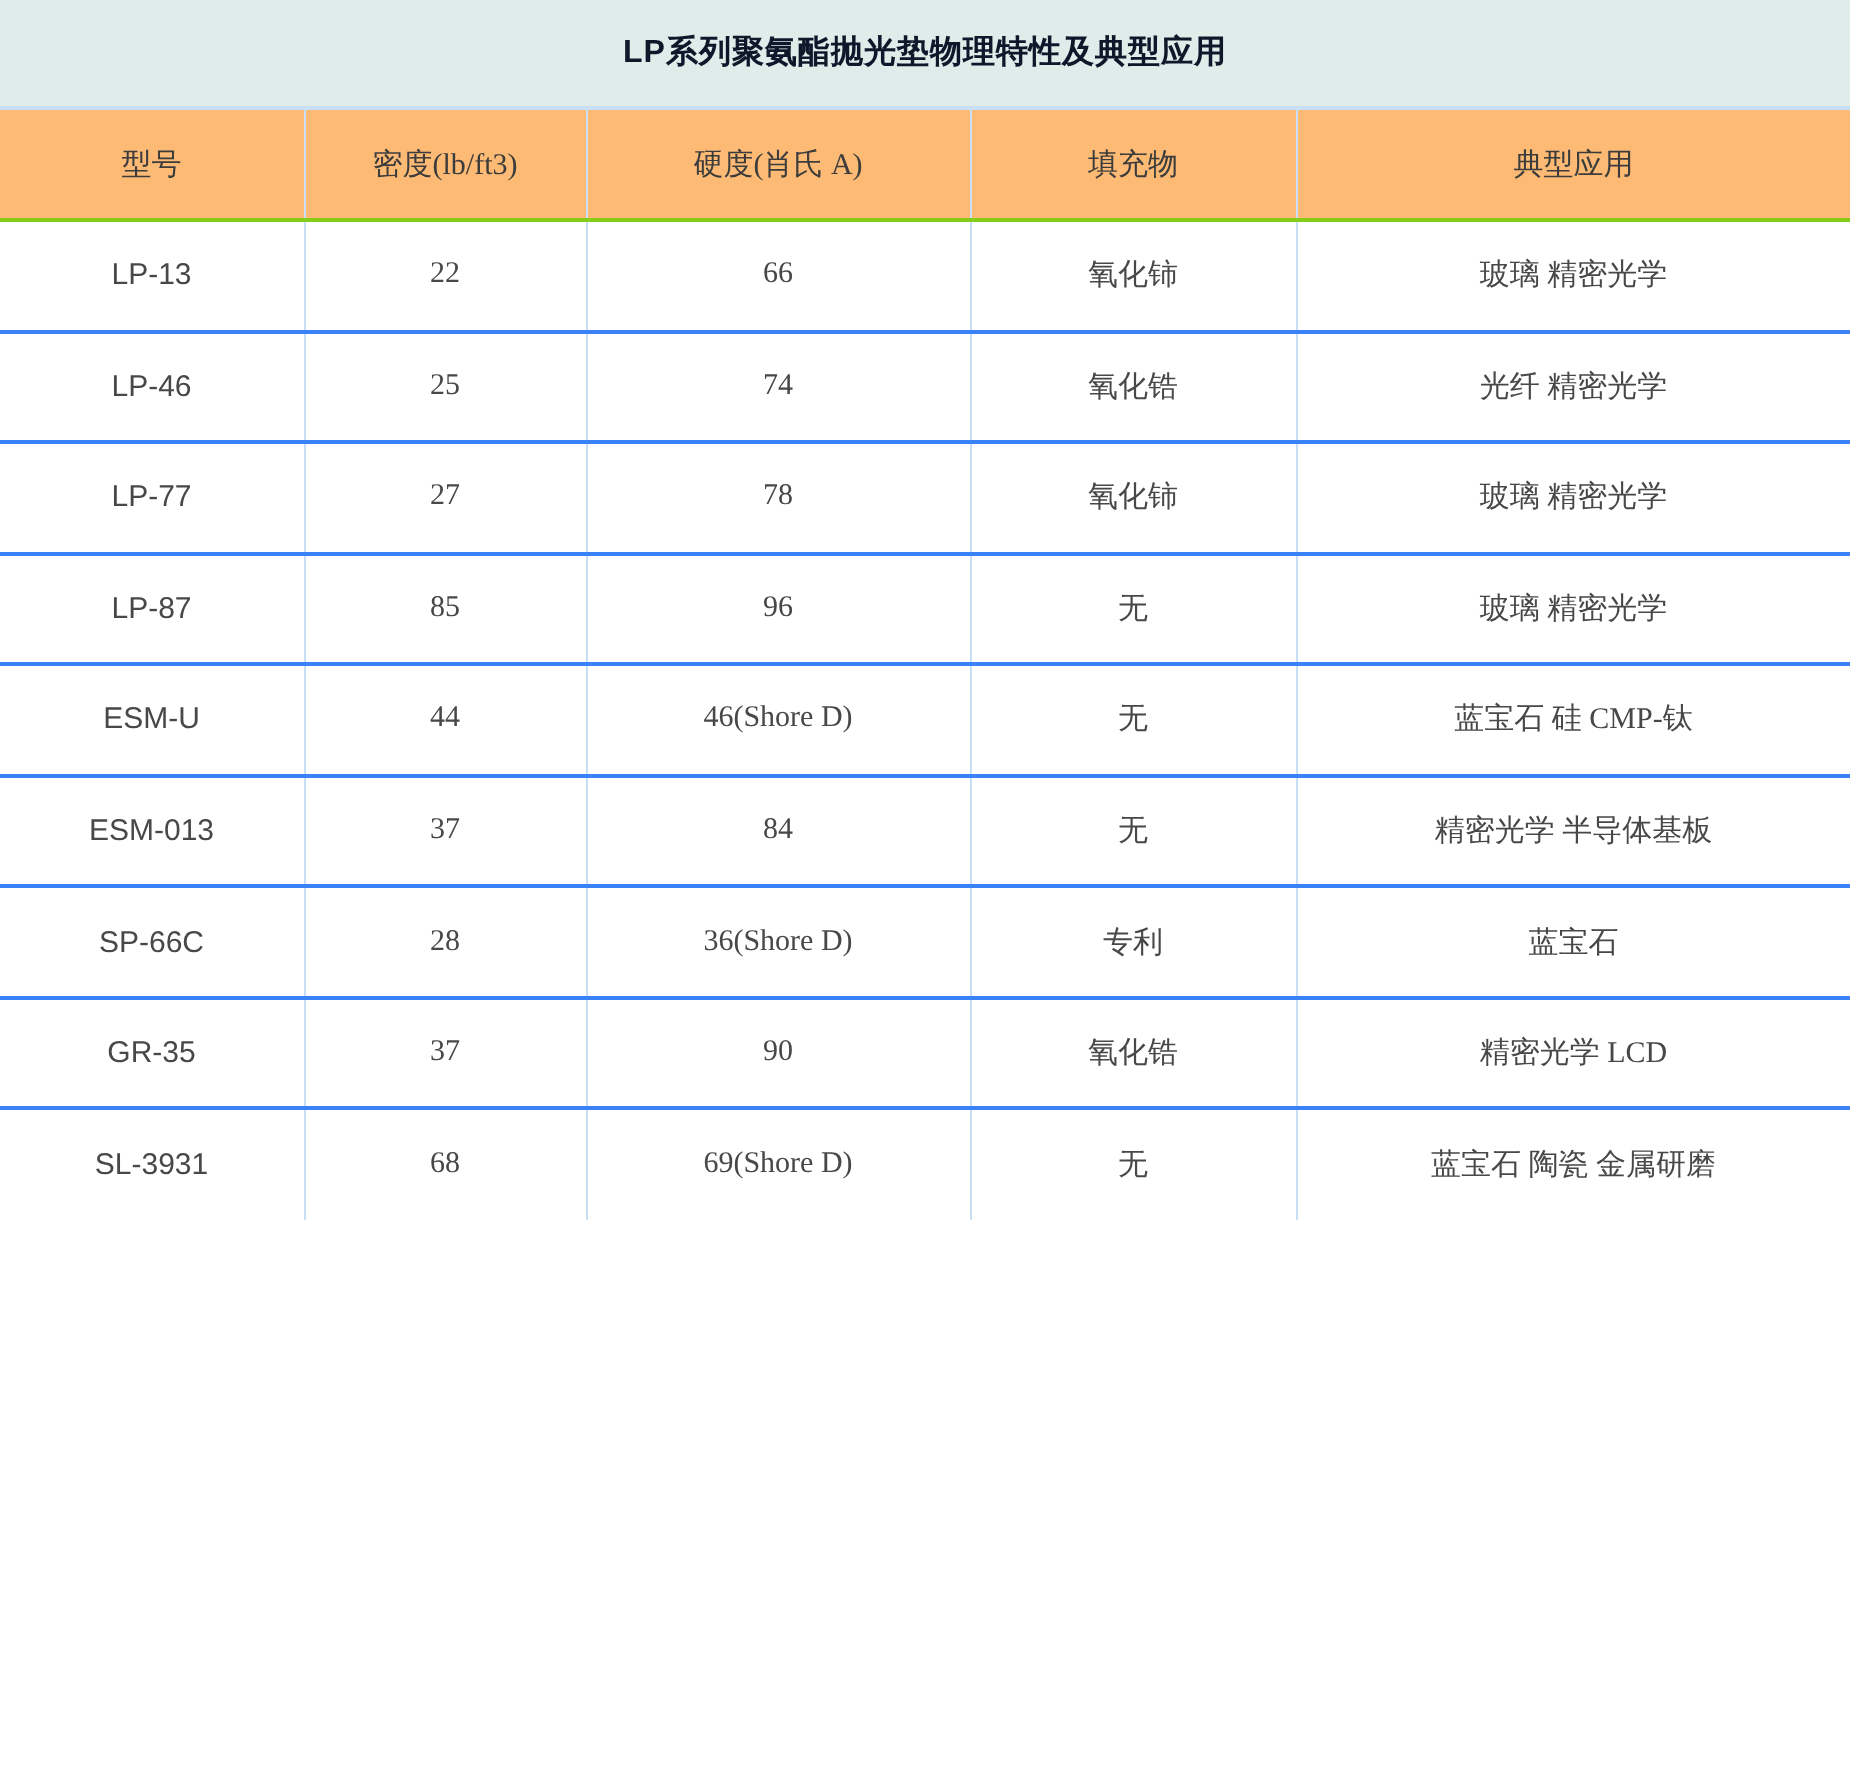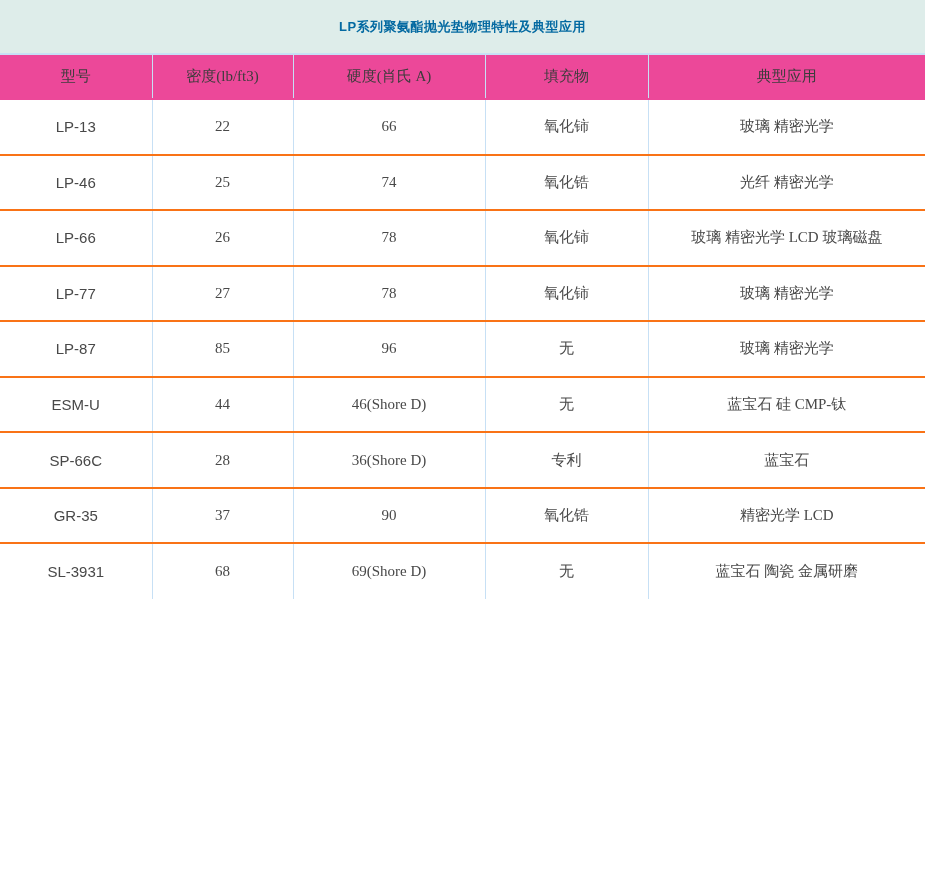--- a/index.html
+++ b/index.html
@@ -4,36 +4,36 @@
 <style>
   html,body{margin:0;padding:0;background:#ffffff;}
   body{font-family:"Liberation Sans","DejaVu Sans",sans-serif;}
   .page{width:930px;height:888px;overflow:hidden;background:#ffffff;}
   .titlebar{
     width:925px;height:53px;background:#deedea;
     display:flex;align-items:center;justify-content:center;
     border-bottom:2px solid #c7e0f5;box-sizing:content-box;
   }
   .titlebar .title-text{
-    font-size:13px;font-weight:bold;color:#0369a1;letter-spacing:0.5px;
+    font-size:16px;font-weight:bold;color:#0f172a;letter-spacing:0.5px;
   }
   table.spec{
     width:925px;border-collapse:collapse;table-layout:fixed;
   }
   col.c-model{width:152px;}
   col.c-density{width:141px;}
   col.c-hardness{width:192px;}
   col.c-filler{width:163px;}
   col.c-apps{width:277px;}
-  thead tr{height:44px;background:#ec4899;border-bottom:2px solid #ec4899;}
+  thead tr{height:55px;background:#fdba74;border-bottom:2px solid #84cc16;}
   th{
     font-weight:normal;font-size:15px;color:#3c3c3c;
     text-align:center;padding:0;
   }
-  tbody tr{height:55.55px;background:#ffffff;border-bottom:2px solid #f97316;}
+  tbody tr{height:55.55px;background:#ffffff;border-bottom:2px solid #3b82f6;}
   tbody tr:last-child{border-bottom:none;}
   td{
     font-size:15px;color:#484848;text-align:center;padding:0;
     overflow:hidden;white-space:nowrap;
   }
   th:not(:first-child),td:not(:first-child){border-left:1px solid #c7e0f5;font-family:Liberation Serif, serif;}
 </style>
 </head>
 <body>
 
@@ -67,46 +67,46 @@
           <td>玻璃 精密光学</td>
         </tr>
         <tr>
           <td>LP-46</td>
           <td>25</td>
           <td>74</td>
           <td>氧化锆</td>
           <td>光纤 精密光学</td>
         </tr>
         <tr>
-          <td>LP-66</td>
-          <td>26</td>
-          <td>78</td>
-          <td>氧化铈</td>
-          <td>玻璃 精密光学 LCD 玻璃磁盘</td>
-        </tr>
-        <tr>
           <td>LP-77</td>
           <td>27</td>
           <td>78</td>
           <td>氧化铈</td>
           <td>玻璃 精密光学</td>
         </tr>
         <tr>
           <td>LP-87</td>
           <td>85</td>
           <td>96</td>
           <td>无</td>
           <td>玻璃 精密光学</td>
         </tr>
         <tr>
           <td>ESM-U</td>
           <td>44</td>
           <td>46(Shore D)</td>
           <td>无</td>
           <td>蓝宝石 硅 CMP-钛</td>
+        </tr>
+        <tr>
+          <td>ESM-013</td>
+          <td>37</td>
+          <td>84</td>
+          <td>无</td>
+          <td>精密光学 半导体基板</td>
         </tr>
         <tr>
           <td>SP-66C</td>
           <td>28</td>
           <td>36(Shore D)</td>
           <td>专利</td>
           <td>蓝宝石</td>
         </tr>
         <tr>
           <td>GR-35</td>

